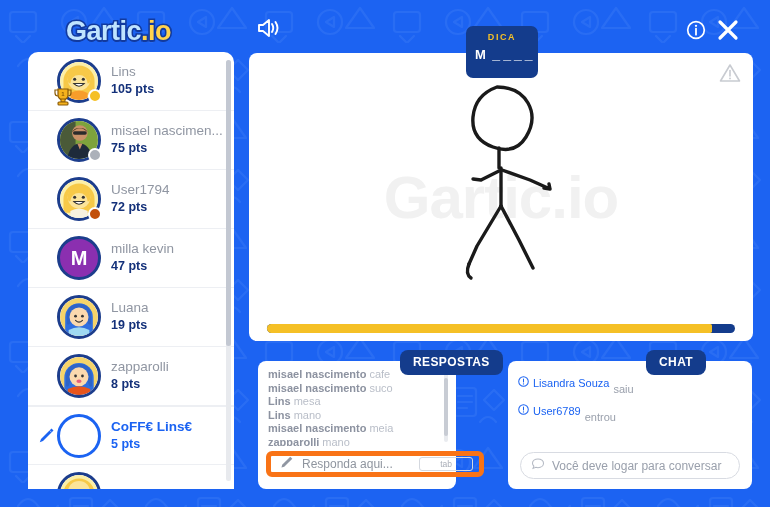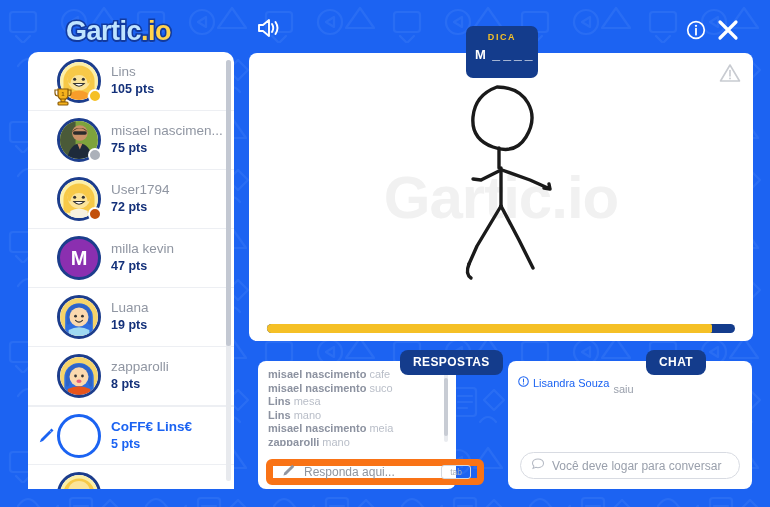--- a/index.html
+++ b/index.html
@@ -229,37 +229,37 @@
     position: absolute; right: 2px; top: 2px;
     width: 4px; height: 72px;
     background: #E9EBEF; border-radius: 2px;
   }
   #ans-sb-thumb {
     position: absolute; left: 0; top: 8px;
     width: 4px; height: 58px;
     background: #C8CCD4; border-radius: 2px;
   }
   #answer-input {
-    position: absolute; left: 8px; bottom: 4px;
+    position: absolute; left: 8px; bottom: 12px;
     width: 218px; height: 26px;
-    border: 7px solid #f97316;
+    border: 5px solid #f97316;
     border-radius: 6px;
     display: flex; align-items: center;
     padding: 0 6px 0 8px;
     cursor: text;
   }
   #answer-input .ph {
     font-size: 12px; color: #8F959F;
     margin-left: 8px; flex: 1;
   }
   .tab-key {
     font-size: 8.5px; color: #A9AEB8;
     border: 1px solid #D4D8DF;
     border-radius: 3px;
-    padding: 1px 8px;
+    padding: 1px 20px;
   }
 
   #chat-panel {
     position: absolute; left: 508px; top: 361px;
     width: 244px; height: 128px;
     background: #FFFFFF;
     border-radius: 8px;
     z-index: 14;
     padding: 8px 10px 0 10px;
   }
@@ -594,20 +594,31 @@
     <span>
       <svg viewBox="0 0 12 12" width="11" height="11">
         <circle cx="6" cy="6" r="5.2" fill="none" stroke="#1B63F2" stroke-width="1.1"></circle>
         <path d="M6 3.2 v3.4" stroke="#1B63F2" stroke-width="1.1" stroke-linecap="round"></path>
         <circle cx="6" cy="8.6" r="0.7" fill="#1B63F2"></circle>
       </svg>
     </span>
     <span class="c-user">Lisandra Souza</span>
     <span class="c-action">saiu</span>
   </div>
+  <div class="chat-row">
+    <span>
+      <svg viewBox="0 0 12 12" width="11" height="11">
+        <circle cx="6" cy="6" r="5.2" fill="none" stroke="#1B63F2" stroke-width="1.1"></circle>
+        <path d="M6 3.2 v3.4" stroke="#1B63F2" stroke-width="1.1" stroke-linecap="round"></path>
+        <circle cx="6" cy="8.6" r="0.7" fill="#1B63F2"></circle>
+      </svg>
+    </span>
+    <span class="c-user">User6789</span>
+    <span class="c-action">entrou</span>
+  </div>
   <div id="chat-input">
     <span>
       <svg viewBox="0 0 16 16" width="14" height="14">
         <path d="M8 2.2 c3.6 0 6.3 2.2 6.3 5 c0 2.8 -2.7 5 -6.3 5 c-0.9 0 -1.7 -0.1 -2.4 -0.4 l-3.3 1.2 1 -2.5 c-1 -0.9 -1.6 -2 -1.6 -3.3 c0 -2.8 2.7 -5 6.3 -5 z" fill="none" stroke="#B4B9C3" stroke-width="1.2"></path>
       </svg>
     </span>
     <span class="ph">Você deve logar para conversar</span>
   </div>
 </div>
 

